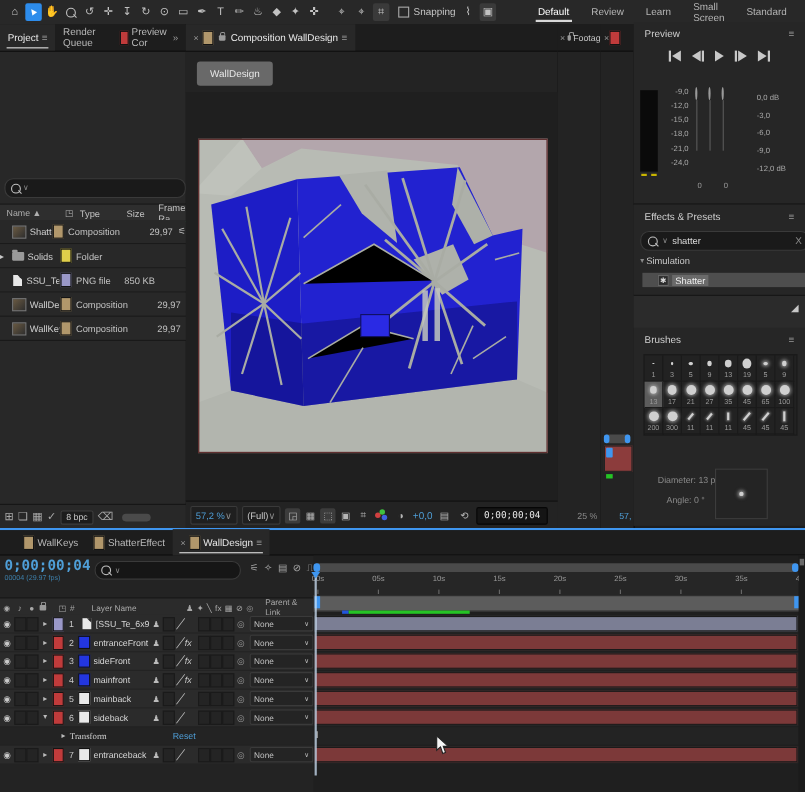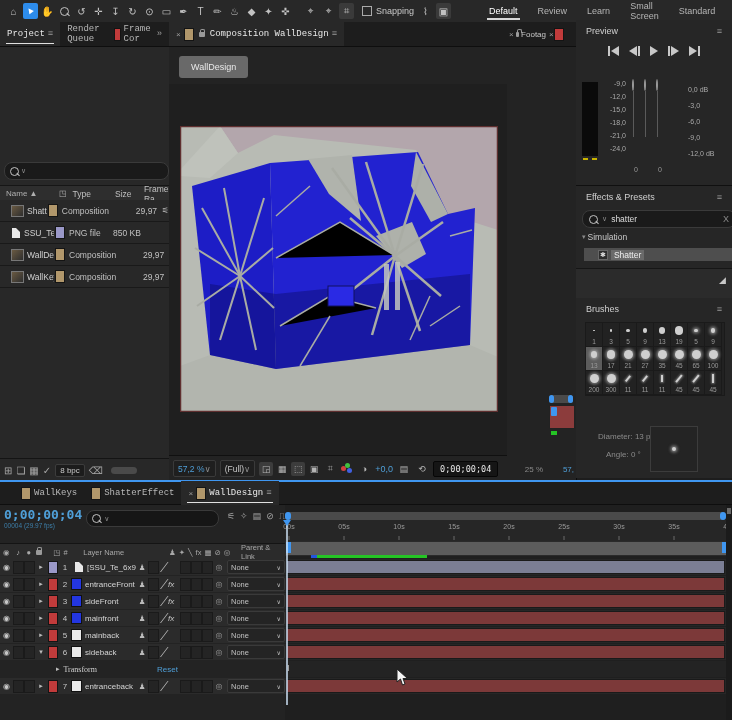--- a/index.html
+++ b/index.html
@@ -29,21 +29,21 @@
   #workspaces{display:flex;align-items:center;gap:0;margin-left:28px;flex:1;}
   .ws{padding:0 10px;color:#b5b5b5;font-size:9px;height:20px;display:flex;align-items:center;position:relative;}
   .ws.active{color:#ffffff;}
   .ws.active::after{content:"";position:absolute;left:8px;right:8px;bottom:1px;height:2px;background:#d8d8d8;}
   
   .mini-lock{position:relative;width:6px;height:5px;background:#9a9a9a;border-radius:1px;display:inline-block;margin:0 2px;}
   .mini-lock::before{content:"";position:absolute;left:1px;top:-3px;width:3px;height:3px;border:1px solid #9a9a9a;
                      border-bottom:none;border-radius:2px 2px 0 0;}
   .swatch{width:8px;height:11px;display:inline-block;border:1px solid #141414;}
   .tabstrip{display:flex;align-items:center;background:#1d1d1d;height:24px;border-bottom:1px solid #0e0e0e;}
-  .tab{display:flex;align-items:center;gap:3px;padding:0 7px;height:24px;color:#b8b8b8;position:relative;font-family:Liberation Mono, monospace;}
+  .tab{display:flex;align-items:center;gap:3px;padding:0 7px;height:24px;color:#b8b8b8;position:relative;}
   .tab.active{background:#282828;color:#e8e8e8;}
   .tab.active .ul{position:absolute;left:6px;right:6px;bottom:2px;height:1.5px;background:#e0e0e0;}
   .closex{color:#9a9a9a;font-size:8px;}
   
   #project{left:0;top:22px;width:169px;height:458px;background:#282828;border-right:1px solid #0b0b0b;}
   #proj-search{left:4px;top:140px;width:158px;height:16px;background:#1a1a1a;border:1px solid #3a3a3a;
                border-radius:8px;display:flex;align-items:center;padding-left:5px;gap:2px;}
   #proj-cols{left:0;top:163px;width:169px;height:15px;background:#2e2e2e;border-top:1px solid #161616;
              border-bottom:1px solid #22c55e;display:flex;align-items:center;font-size:8px;color:#b0b0b0;}
   #proj-rows{left:0;top:178px;width:169px;}
@@ -211,21 +211,21 @@
       <div class="tab active">
         <span>Project</span>
         <span class="menu-glyph">≡</span>
         <span class="ul"></span>
       </div>
       <div class="tab">
         <span>Render Queue</span>
       </div>
       <div class="tab">
         <span class="swatch" style="background:#c13b3b"></span>
-        <span>Frame Cor</span>
+        <span>Preview Cor</span>
         <span class="menu-glyph">»</span>
       </div>
     </div>
 
     <div id="proj-search" class="r">
       <span class="mag"></span>
       <span class="dim" style="font-size:7px">∨</span>
     </div>
 
     <div id="proj-cols" class="r">
@@ -240,20 +240,29 @@
     <div id="proj-rows" class="r">
         <div class="prow">
           <span style="width: 8px; font-size: 7px;"></span>
           <span class="icon-comp"></span>
           <span class="nm">ShatterEffect</span>
           <span class="lab" style="width: 8px; height: 11px; border: 1px solid rgb(20, 20, 20); margin-right: 4px; background: rgb(177, 151, 107);"></span>
           <span class="cell-type">Composition</span>
           <span class="cell-size"></span>
           <span class="cell-fr">29,97</span>
           <span style="font-size: 8px;">⚟</span>
+        </div>
+        <div class="prow">
+          <span style="width: 8px; font-size: 7px;">▸</span>
+          <span class="icon-folder"></span>
+          <span class="nm">Solids</span>
+          <span class="lab" style="width: 8px; height: 11px; border: 1px solid rgb(20, 20, 20); margin-right: 4px; background: rgb(224, 207, 74);"></span>
+          <span class="cell-type">Folder</span>
+          <span class="cell-size"></span>
+          <span class="cell-fr"></span>
         </div>
         <div class="prow">
           <span style="width: 8px; font-size: 7px;"></span>
           <span class="icon-png"></span>
           <span class="nm">SSU_Tex_94.png</span>
           <span class="lab" style="width: 8px; height: 11px; border: 1px solid rgb(20, 20, 20); margin-right: 4px; background: rgb(154, 152, 200);"></span>
           <span class="cell-type">PNG file</span>
           <span class="cell-size">850 KB</span>
           <span class="cell-fr"></span>
         </div>

